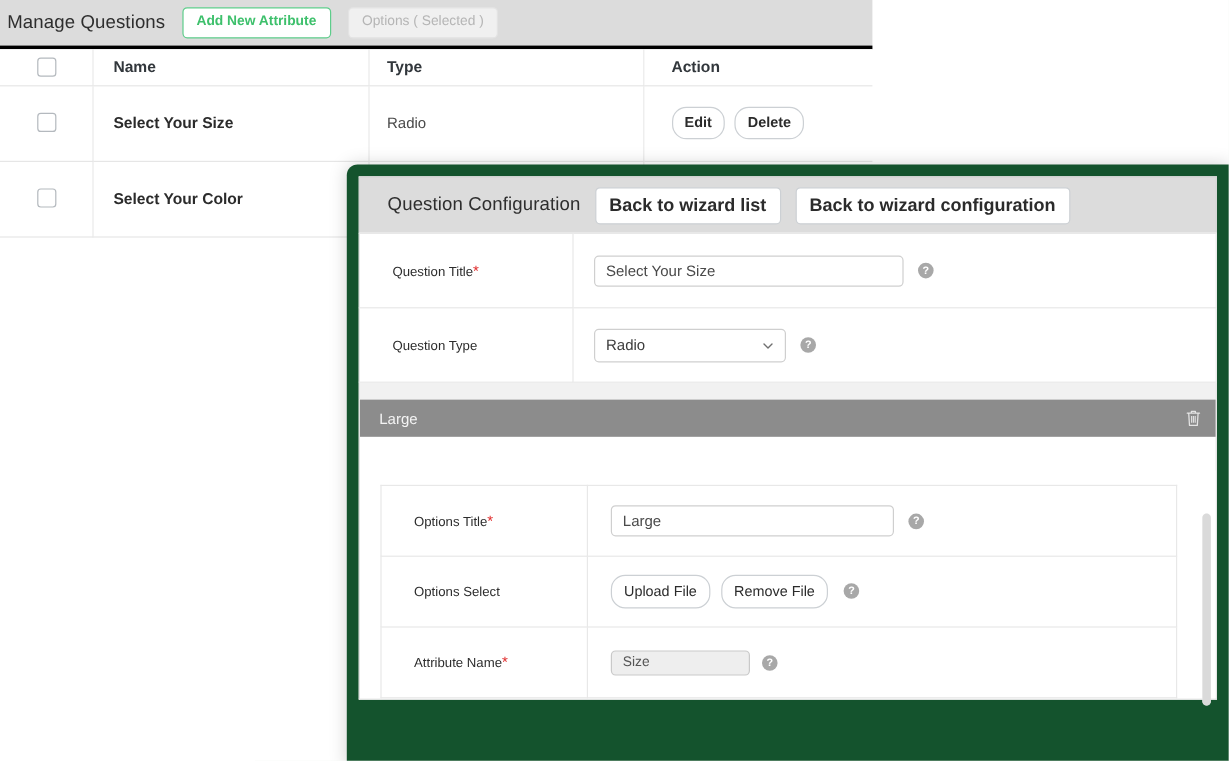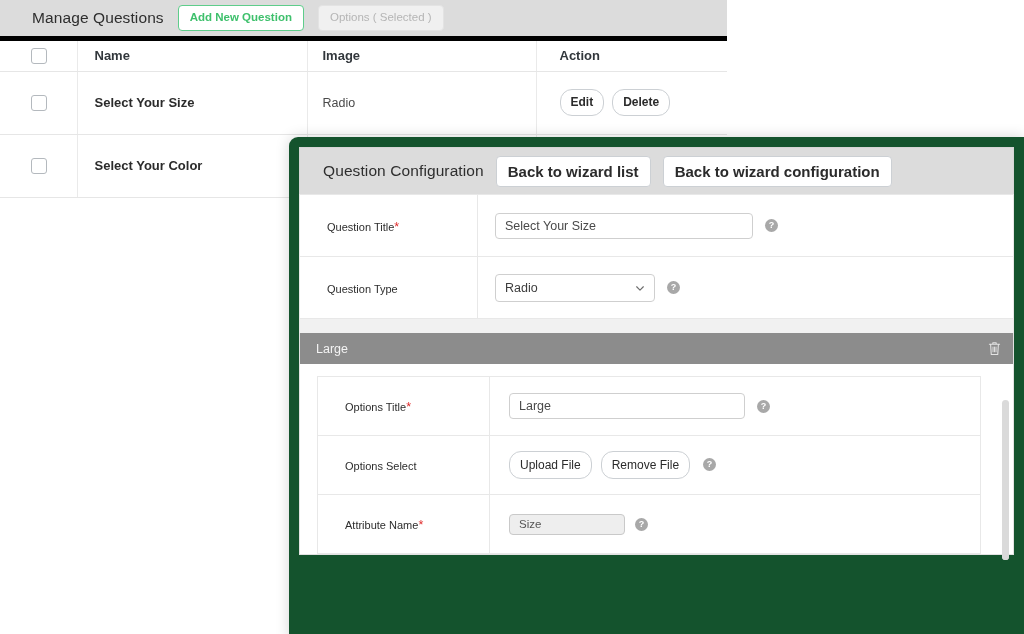--- a/index.html
+++ b/index.html
@@ -17,23 +17,23 @@
   
   .questions-panel {
     position: absolute; left: 0; top: 0;
     width: 727px;
     background: #fff;
   }
   .questions-header {
     height: 41px;
     background: #dcdcdc;
     display: flex; align-items: center;
-    padding-left: 32px;
+    padding-left: 6px;
     gap: 14px;
-    border-bottom: 5px solid #000000;
+    border-bottom: 3px solid #000000;
   }
   .panel-title {
     font-size: 15.5px;
     font-weight: 400;
     color: #2e2e2e;
     letter-spacing: .1px;
   }
   .btn-outline-green {
     border: 1px solid #5ecd8b;
     background: #ffffff;
@@ -227,21 +227,21 @@
   .opt-bar {
     height: 31px;
     background: #8c8c8c;
     display: flex; align-items: center;
     justify-content: space-between;
     padding: 0 12px 0 16px;
   }
   .opt-bar-label { color: #f4f4f4; font-size: 12.5px; }
   .trash { width: 13px; height: 15px; cursor: pointer; }
 
-  .opt-body { position: relative; padding: 12px 17px 0 17px; background: #fff; }
+  .opt-body { position: relative; padding: 12px 17px 0 17px; background: #fff; margin-top: 28px; }
 
   .opt-form { width: 664px; border-collapse: collapse; table-layout: fixed; background: #fff; }
   .opt-form td { border: 1px solid #e8e8e8; vertical-align: middle; }
   .olbl-col { width: 172px; padding-left: 27px; }
   .ofld-col { padding-left: 19px; }
 
   .txtinput-w { width: 236px; }
   .disabled-input {
     width: 116px; height: 21px;
     border: 1px solid #c9c9c9;
@@ -271,38 +271,38 @@
 </style>
 </head>
 <body>
 
 <div class="page">
 
   <section class="questions-panel">
 
     <div class="questions-header">
       <span class="panel-title">Manage Questions</span>
-      <button class="btn-outline-green">Add New Question</button>
+      <button class="btn-outline-green">Add New Attribute</button>
       <button class="btn-disabled-gray">Options ( Selected )</button>
     </div>
 
     <table class="qtable">
       <colgroup>
         <col class="col-chk">
           <col class="col-name">
           <col class="col-type">
           <col class="col-act">
       </colgroup>
       <thead>
         <tr>
           <th class="pad-l-chk">
             <span class="chk"></span>
           </th>
           <th class="pad-l-name">Name</th>
-          <th class="pad-l-type">Image</th>
+          <th class="pad-l-type">Type</th>
           <th class="pad-l-act">Action</th>
         </tr>
       </thead>
       <tbody>
         <tr>
           <td class="pad-l-chk">
             <span class="chk"></span>
           </td>
           <td class="pad-l-name cell-name">Select Your Size</td>
           <td class="pad-l-type cell-type">Radio</td>

